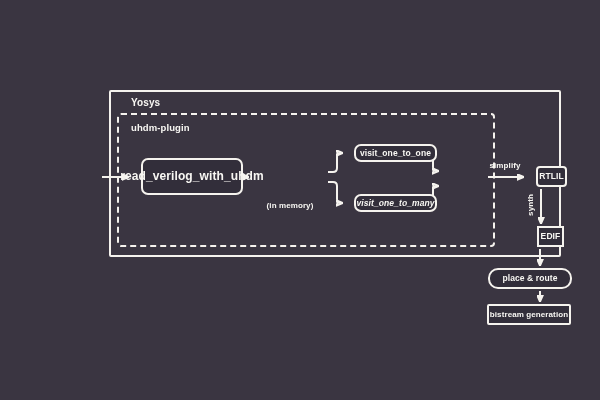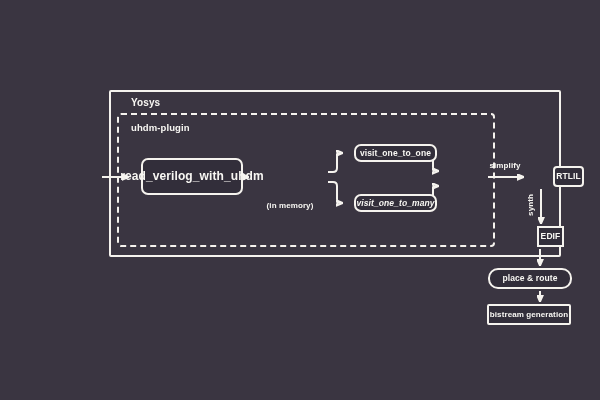--- a/index.html
+++ b/index.html
@@ -30,21 +30,21 @@
     border-radius:7px;display:flex;align-items:center;justify-content:center;
     text-align:center;font-weight:bold;font-size:8.5px;line-height:1.25;
     white-space:pre-line;letter-spacing:.1px;margin-left:10px;
   }
   #node-sv{left:40px;top:156px;width:62px;height:39px;}
   #node-read{left:131px;top:158px;width:102px;height:37px;font-size:12px;}
   #node-design{left:252px;top:158px;width:76px;height:37px;}
   #node-v1{left:344px;top:144px;width:83px;height:18px;}
   #node-v2{left:344px;top:194px;width:83px;height:18px;font-style:italic;}
   #node-ast{left:441px;top:158px;width:47px;height:38px;}
-  #node-rtlil{left:543px;top:166px;width:31px;height:21px;border-radius:4px;}
+  #node-rtlil{left:526px;top:166px;width:31px;height:21px;border-radius:4px;}
   #node-edif{left:527px;top:226px;width:27px;height:21px;border-radius:0;}
   #node-pr{left:478px;top:268px;width:84px;height:21px;border-radius:10px;}
   #node-bit{left:477px;top:304px;width:84px;height:21px;border-radius:2px;font-size:8px;}
   
   .edge-label{position:absolute;font-weight:bold;font-size:8px;letter-spacing:.1px;}
   #label-memory{left:252px;top:201px;width:76px;text-align:center;}
   #label-simplify{left:487px;top:161px;width:36px;text-align:center;}
   #label-synth{left:530px;top:205px;transform:translate(-50%,-50%) rotate(-90deg);white-space:nowrap;}
 </style>
 </head>

